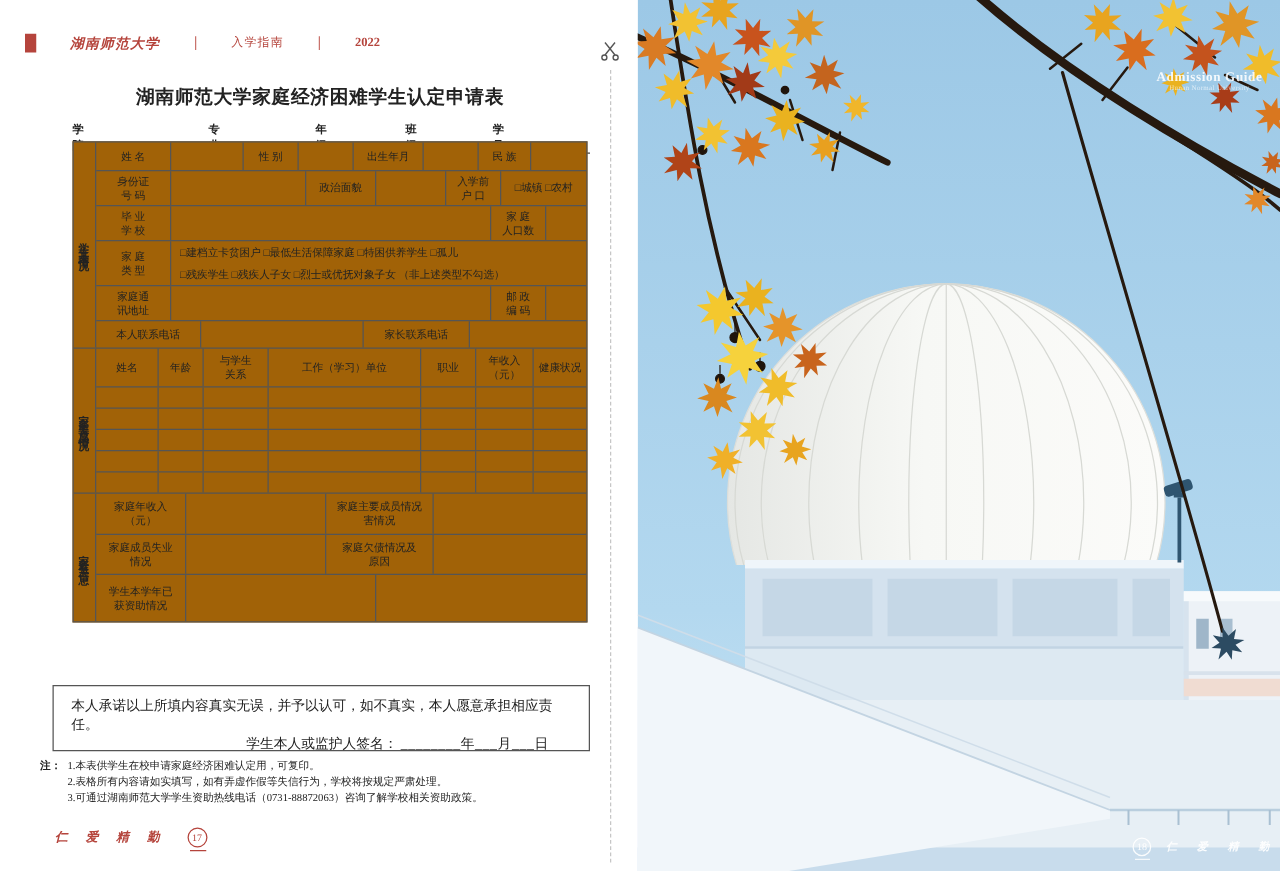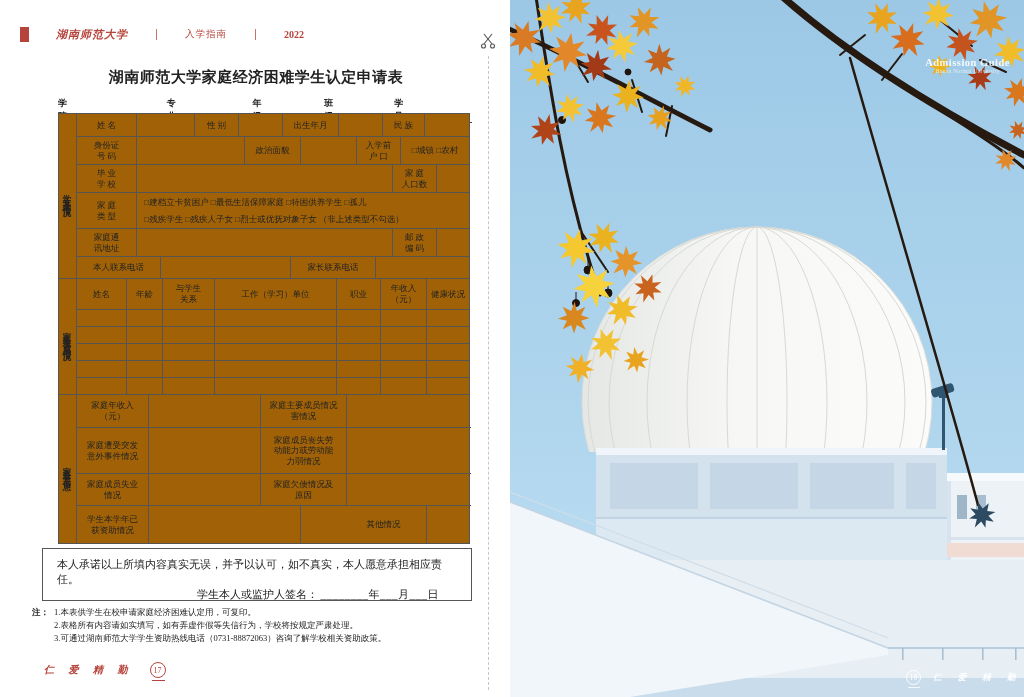--- a/index.html
+++ b/index.html
@@ -235,42 +235,32 @@
         <div class="sec-label">家庭有关信息</div>
         <div class="sec-body">
           <div class="row h32">
             <div class="cell w72">家庭年收入
 （元）</div>
             <div class="cell w112"></div>
             <div class="cell w86">家庭主要成员情况
 害情况</div>
             <div class="cell"></div>
           </div>
-          <div class="row h46">
-            <div class="cell w72">家庭遭受突发
-意外事件情况</div>
-            <div class="cell w112"></div>
-            <div class="cell w86">家庭成员丧失劳
-动能力或劳动能
-力弱情况</div>
-            <div class="cell"></div>
-          </div>
           <div class="row h32">
             <div class="cell w72">家庭成员失业
 情况</div>
             <div class="cell w112"></div>
             <div class="cell w86">家庭欠债情况及
 原因</div>
             <div class="cell"></div>
           </div>
           <div class="row h38">
             <div class="cell w72">学生本学年已
 获资助情况</div>
             <div class="cell w112"></div>
-            <div class="cell w86">其他情况</div>
             <div class="cell"></div>
           </div>
         </div>
       </div>
     </div>
 
     <div class="commit-box">
       <div>本人承诺以上所填内容真实无误，并予以认可，如不真实，本人愿意承担相应责任。</div>
       <div class="commit-line2">
         <span class="sign-label">学生本人或监护人签名：</span>

